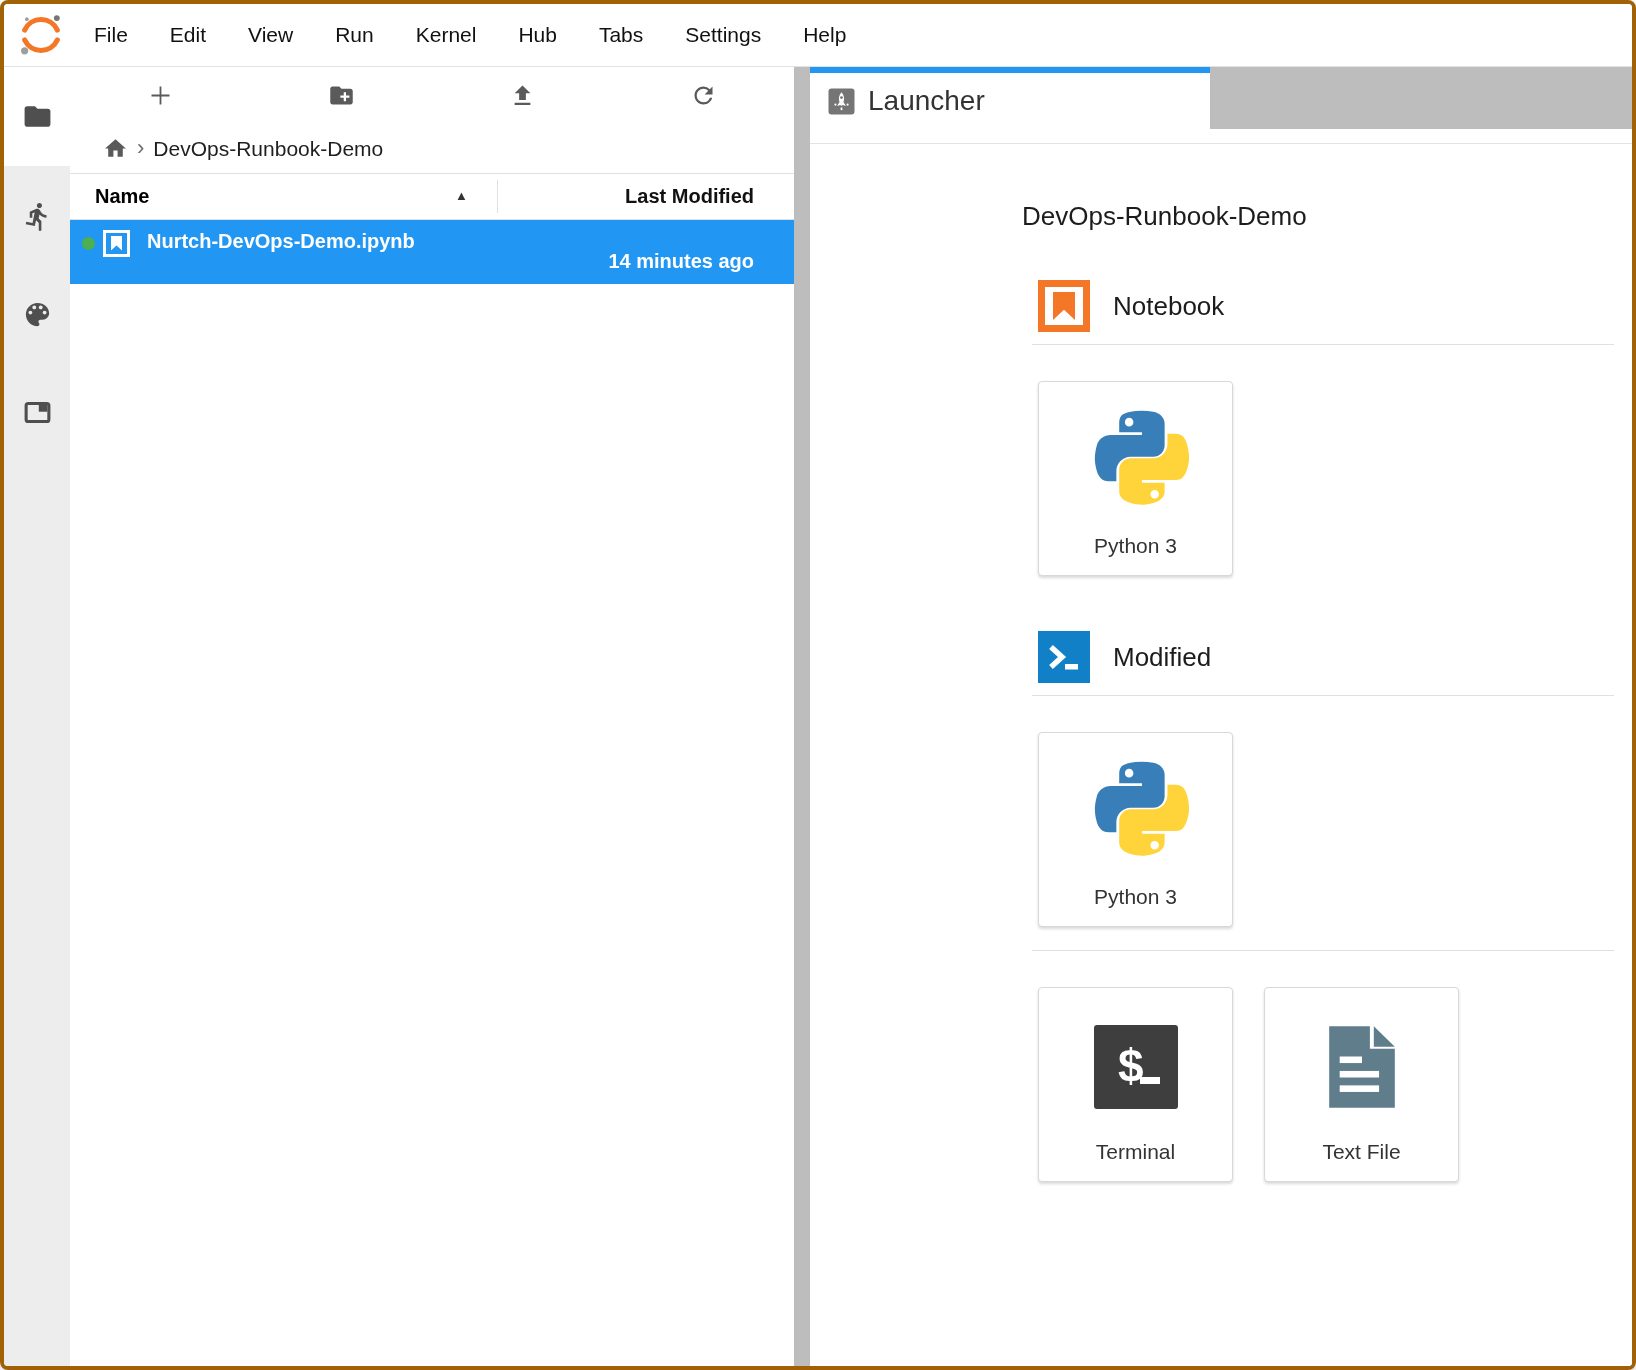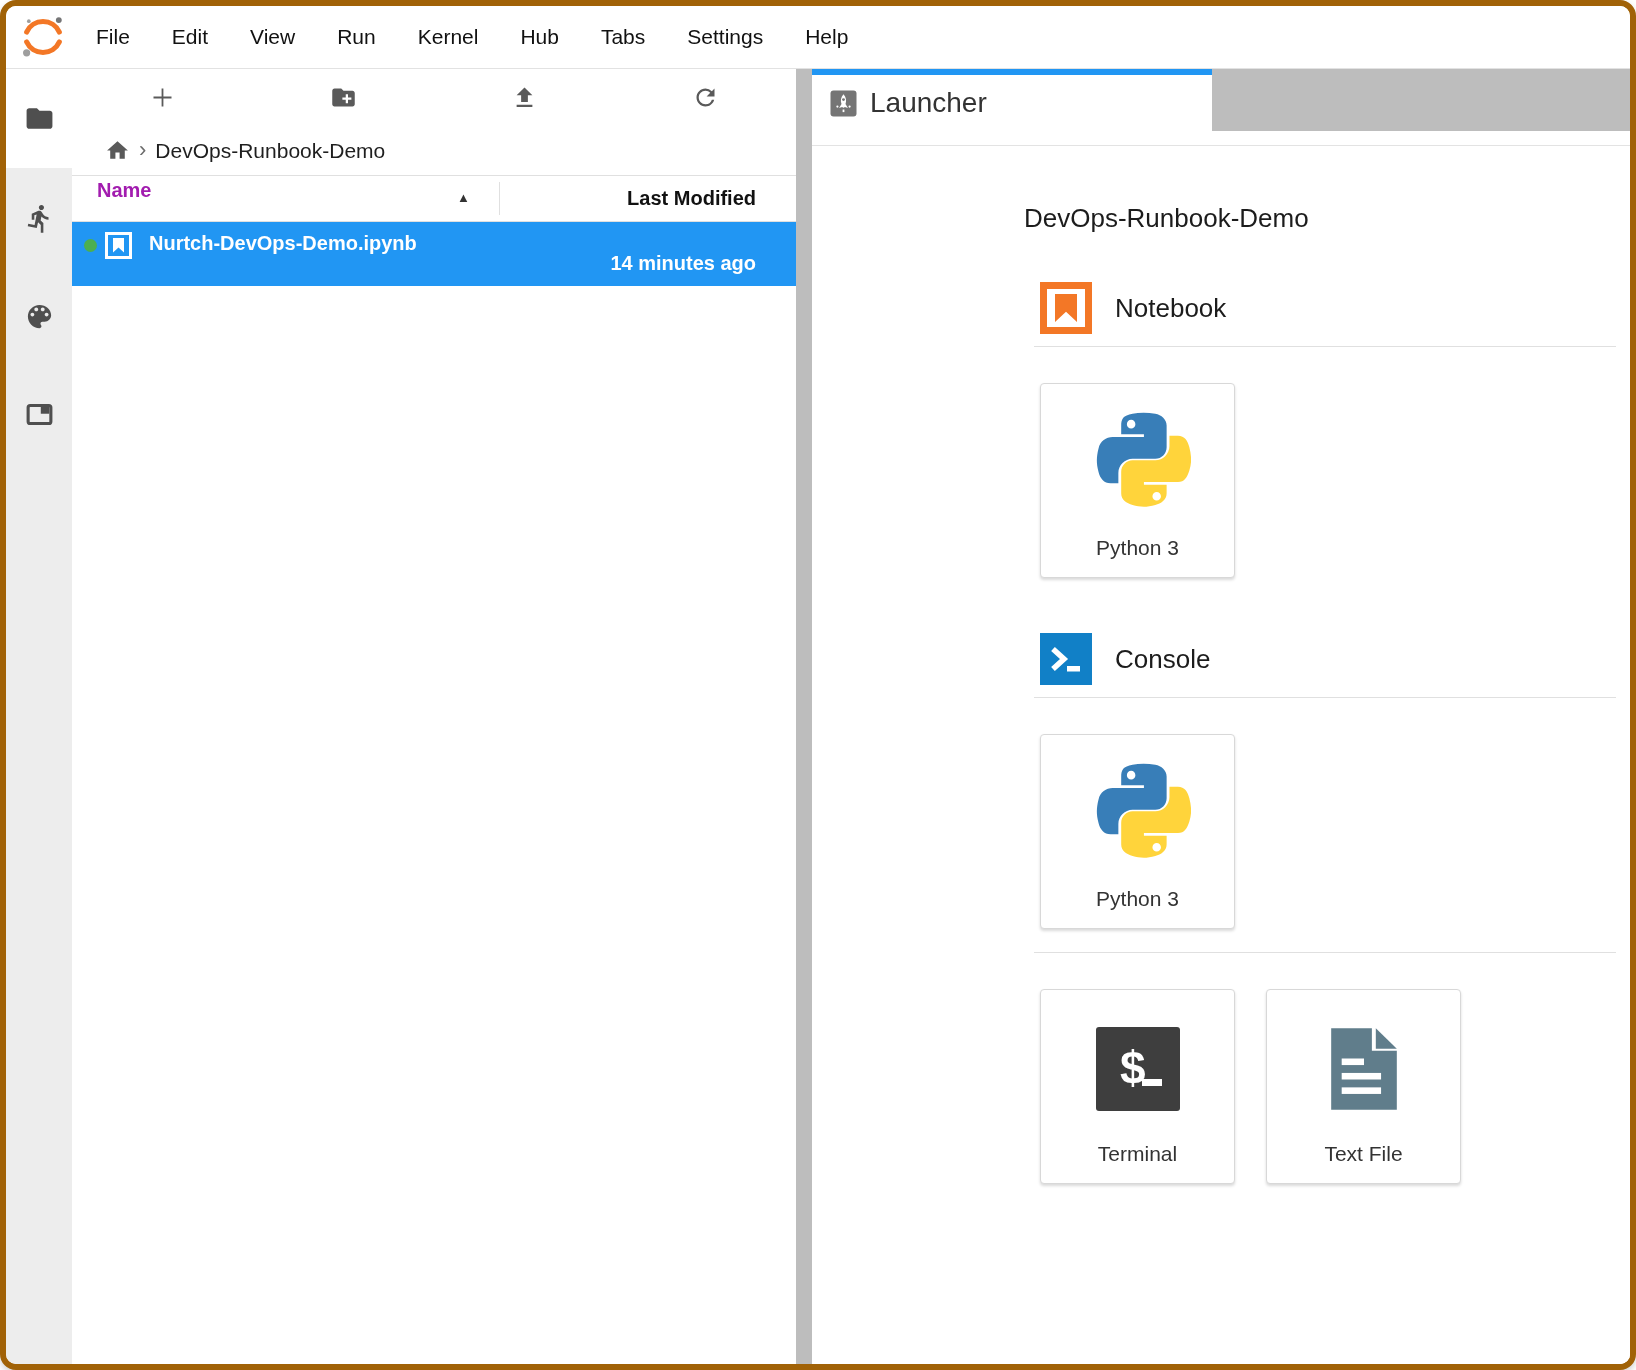--- a/index.html
+++ b/index.html
@@ -1,21 +1,21 @@
 <!DOCTYPE html>
 <html><head>
 <meta charset="utf-8">
 <style>
   * { margin:0; padding:0; box-sizing:border-box; }
   html,body { background:#fff; }
   body { font-family:"Liberation Sans", sans-serif; }
 
   .window {
     position:relative; width:1636px; height:1370px;
-    border:6px solid #a16207; border-radius:16px; overflow:hidden;
+    border:4px solid #a16207; border-radius:8px; overflow:hidden;
     background:#fff;
     box-shadow:0 3px 6px rgba(0,0,0,.18);
   }
 
   
   .menubar {
     position:absolute; top:0; left:0; right:0; height:63px;
     background:#fff; border-bottom:1px solid #e2e2e2;
     display:flex; align-items:center; z-index:5;
   }
@@ -54,21 +54,21 @@
   }
   .fb-crumbs svg { width:25px; height:25px; }
   .crumb-sep { font-size:22px; color:#6d6d6d; margin:0 9px 2px 9px; }
   .crumb-text { font-size:21px; color:#1f1f1f; }
 
   .fb-header {
     position:relative; height:47px; border-top:1px solid #e0e0e0;
     border-bottom:1px solid #e0e0e0; background:#fff;
   }
   .fb-header .col-name {
-    position:absolute; left:25px; top:3px; font-size:20px; font-weight:bold; color:#a21caf;
+    position:absolute; left:25px; top:11px; font-size:20px; font-weight:bold; color:#000000;
   }
   .fb-header .sort-arrow {
     position:absolute; left:385px; top:14px; font-size:13px; color:#333;
   }
   .fb-header .col-div {
     position:absolute; left:427px; top:6px; bottom:6px; width:1px; background:#e0e0e0;
   }
   .fb-header .col-modified {
     position:absolute; right:40px; top:11px; font-size:20px; font-weight:bold; color:#111;
   }
@@ -294,21 +294,21 @@
             <div class="card-label">Python 3</div>
           </div>
         </div>
 
         <div class="section-header" style="margin-top:55px">
           <svg class="console-glyph" viewBox="0 0 52 52">
             <rect x="0" y="0" width="52" height="52" fill="#1180c7"></rect>
             <path d="M13 16l11 10-11 10" stroke="#fff" stroke-width="5.5" fill="none"></path>
             <rect x="27" y="33" width="13" height="5.5" fill="#fff"></rect>
           </svg>
-          <span class="section-label">Console</span>
+          <span class="section-label">Modified</span>
         </div>
         <div class="section-divider"></div>
         <div class="cards">
           <div class="card">
             <div class="card-art">
               <svg class="python-logo" viewBox="0 0 115 113">
                 <path d="M63.391 1.988c-4.222.02-8.252.379-11.8 1.007-10.45 1.846-12.346 5.71-12.346 12.837v9.411h24.693v3.137H29.977c-7.176 0-13.46 4.313-15.426 12.521-2.268 9.405-2.368 15.275 0 25.096 1.755 7.311 5.947 12.519 13.124 12.519h8.491V67.234c0-8.151 7.051-15.34 15.426-15.34h24.665c6.866 0 12.346-5.654 12.346-12.548V15.833c0-6.693-5.646-11.72-12.346-12.837-4.244-.706-8.645-1.027-12.866-1.008zM50.037 9.557c2.55 0 4.634 2.117 4.634 4.721 0 2.593-2.083 4.69-4.634 4.69-2.56 0-4.633-2.097-4.633-4.69-.001-2.604 2.073-4.721 4.633-4.721z" fill="#387eb8"></path>
                 <path d="M91.682 28.38v9.516c0 8.5-7.208 15.655-15.426 15.655H51.591c-6.756 0-12.346 5.783-12.346 12.549v23.515c0 6.691 5.818 10.628 12.346 12.547 7.816 2.297 15.312 2.713 24.665 0 6.216-1.801 12.346-5.423 12.346-12.547v-9.412H63.938v-3.138h37.012c7.176 0 9.852-5.005 12.348-12.519 2.578-7.735 2.467-15.174 0-25.096-1.774-7.145-5.161-12.521-12.348-12.521h-9.268zM77.809 87.927c2.561 0 4.634 2.097 4.634 4.692 0 2.602-2.074 4.719-4.634 4.719-2.55 0-4.633-2.117-4.633-4.719 0-2.595 2.083-4.692 4.633-4.692z" fill="#ffd43b"></path>
               </svg>
             </div>

